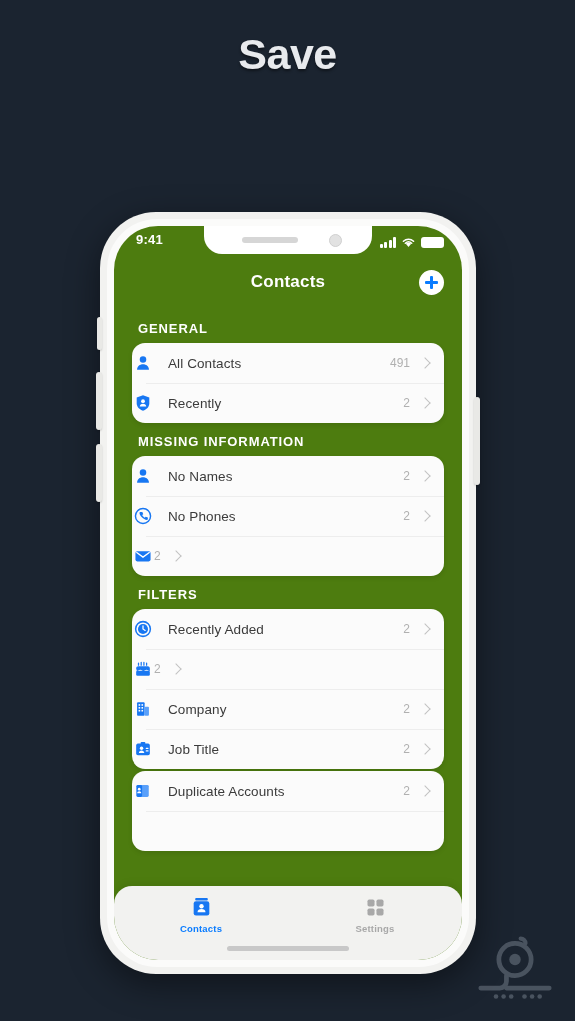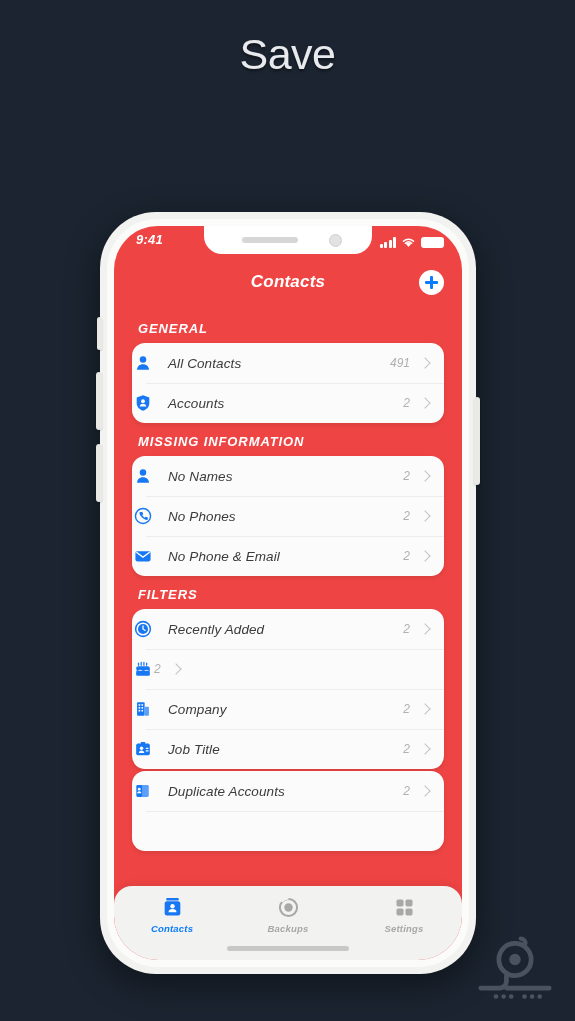--- a/index.html
+++ b/index.html
@@ -16,21 +16,21 @@
   }
 
   
   .headline {
     position: absolute;
     top: 30px;
     left: 0;
     width: 575px;
     text-align: center;
     color: #e8eaed;
-    font-weight: normal;
+    font-weight: bold;
     font-size: 43px;
     line-height: 1.12;
     letter-spacing: -0.5px;
     text-shadow: 0 2px 3px rgba(0,0,0,0.45);
   }
   .headline .l1 { display: block; }
   .headline .l2 { display: block; }
 
   
   .phone {
@@ -66,22 +66,21 @@
   .btn-power   { right: -4px; top: 185px; width: 6px; height: 88px; }
 
   .screen {
     position: absolute;
     left: 14px;
     top: 14px;
     width: 348px;
     height: 734px;
     border-radius: 44px;
     overflow: hidden;
-    background: #ef4444;
-    font-style: italic;
+    background: #4d7c0f;
   }
 
   
   .statusbar {
     position: relative;
     height: 34px;
     color: #fff;
   }
   .notch {
     position: absolute;
@@ -352,21 +351,21 @@
             <span class="chev"></span>
           </div>
           <div class="row">
             <span class="row-icon">
               <svg width="18" height="18" viewBox="0 0 20 20">
                   <path d="M10 1.4 17 4v6.4c0 4-3 7-7 8.2-4-1.2-7-4.2-7-8.2V4z" fill="#1877f2"></path>
                   <circle cx="10" cy="8" r="2.1" fill="#fff"></circle>
                   <path d="M6.4 14c0-2 1.6-3.3 3.6-3.3s3.6 1.3 3.6 3.3z" fill="#fff"></path>
                 </svg>
             </span>
-            <span class="row-label">Accounts</span>
+            <span class="row-label">Recently</span>
             <span class="row-count">2</span>
             <span class="chev"></span>
           </div>
         </div>
       </div>
 
       <div class="section">
         <div class="section-title">MISSING INFORMATION</div>
         <div class="card">
           <div class="row">
@@ -391,21 +390,20 @@
             <span class="row-count">2</span>
             <span class="chev"></span>
           </div>
           <div class="row">
             <span class="row-icon">
               <svg width="18" height="18" viewBox="0 0 20 20">
                   <rect x="1.6" y="4.6" width="16.8" height="11.4" rx="2" fill="#1877f2"></rect>
                   <path d="M2.6 5.8 10 11.2l7.4-5.4" stroke="#fff" stroke-width="1.5" fill="none"></path>
                 </svg>
             </span>
-            <span class="row-label">No Phone &amp; Email</span>
             <span class="row-count">2</span>
             <span class="chev"></span>
           </div>
         </div>
       </div>
 
       <div class="section">
         <div class="section-title">FILTERS</div>
         <div class="card">
           <div class="row">
@@ -496,30 +494,20 @@
       <div class="tab active">
         <span class="tab-ic">
           <svg width="21" height="22" viewBox="0 0 22 22">
               <rect x="4.4" y="1.6" width="13.2" height="2.6" rx="1.1" fill="#1877f2"></rect>
               <rect x="2.8" y="5" width="16.4" height="15" rx="2.4" fill="#1877f2"></rect>
               <circle cx="11" cy="10.2" r="2.3" fill="#fff"></circle>
               <path d="M6.8 16.6c0-2.2 1.9-3.4 4.2-3.4s4.2 1.2 4.2 3.4z" fill="#fff"></path>
             </svg>
         </span>
         <span class="tab-label">Contacts</span>
-      </div>
-      <div class="tab">
-        <span class="tab-ic">
-          <svg width="21" height="21" viewBox="0 0 22 22">
-              <circle cx="11" cy="11" r="9" fill="none" stroke="#a8a8a8" stroke-width="2.1"></circle>
-              <circle cx="11" cy="11" r="4.4" fill="#a8a8a8"></circle>
-              <path d="M11 1.4 A9.6 9.6 0 0 0 3.6 5" stroke="#f2f2f0" stroke-width="2.6" fill="none"></path>
-            </svg>
-        </span>
-        <span class="tab-label">Backups</span>
       </div>
       <div class="tab">
         <span class="tab-ic">
           <svg width="21" height="21" viewBox="0 0 22 22">
               <g fill="#a8a8a8">
                 <rect x="2.6" y="2.6" width="7.4" height="7.4" rx="1.8"></rect>
                 <rect x="12" y="2.6" width="7.4" height="7.4" rx="1.8"></rect>
                 <rect x="2.6" y="12" width="7.4" height="7.4" rx="1.8"></rect>
                 <rect x="12" y="12" width="7.4" height="7.4" rx="1.8"></rect>
               </g>

